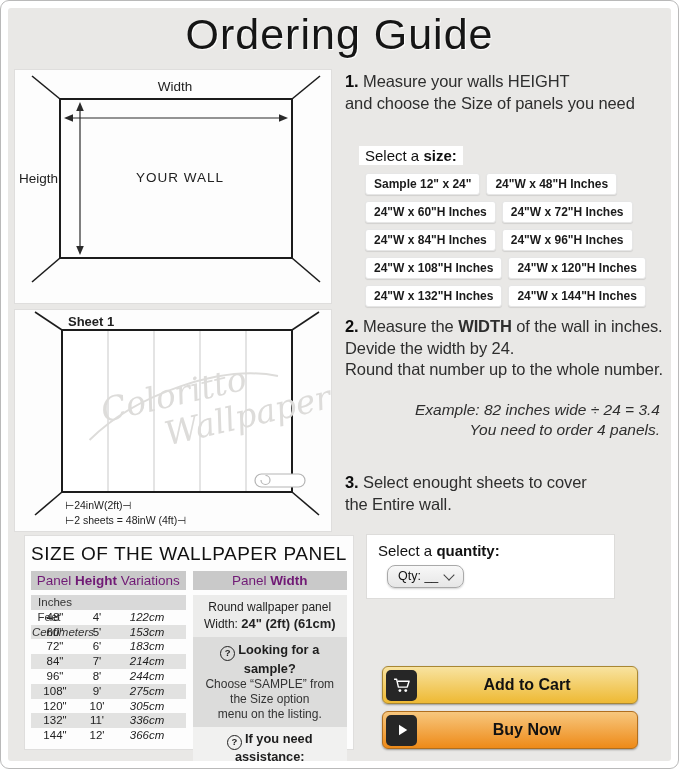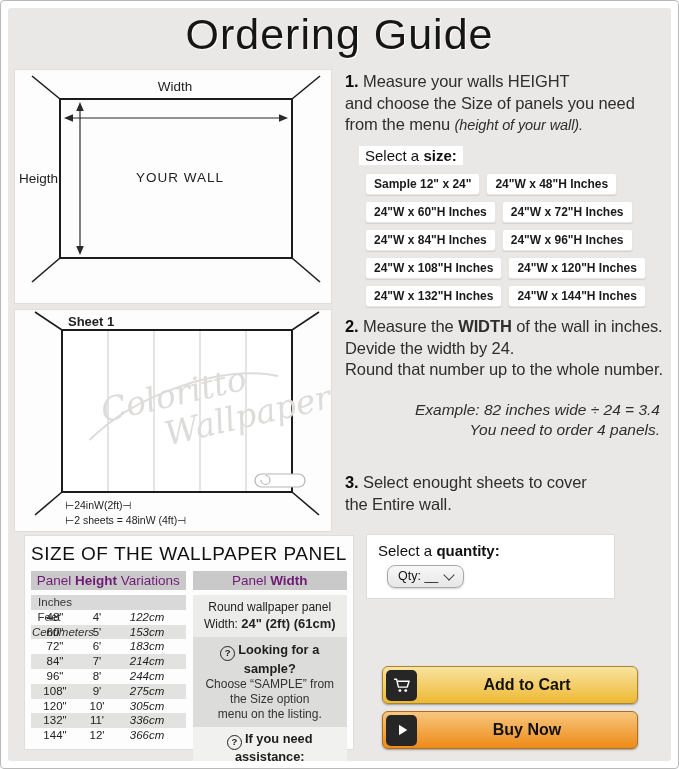--- a/index.html
+++ b/index.html
@@ -1,17 +1,17 @@
 <!DOCTYPE html>
 <html><head>
 <meta charset="utf-8">
 <style>
   html,body{margin:0;padding:0;background:#fff;}
   .frame{position:relative;width:679px;height:769px;box-sizing:border-box;
-         border:1px solid #b9b9b9;border-radius:4px;background:#fff;padding:7px;
+         border:1px solid #b9b9b9;border-radius:9px;background:#fff;padding:7px;
          font-family:"Liberation Sans","DejaVu Sans",sans-serif;overflow:hidden;}
   .panel{position:relative;width:663px;height:753px;background:#e9e8e6;border-radius:3px;overflow:hidden;}
 
   .title{position:absolute;top:2px;left:0;width:100%;text-align:center;
          font-size:43px;font-weight:400;color:#151515;letter-spacing:1px;
          text-shadow:1px 1px 1px #ffffff;}
 
   .whitebox{position:absolute;background:#fdfdfd;box-shadow:0 0 0 1px rgba(0,0,0,0.04);}
   .box-wall{left:7px;top:62px;width:316px;height:233px;}
   .box-sheet{left:7px;top:302px;width:316px;height:221px;}
@@ -208,21 +208,20 @@
             <span class="nt"><span class="qicon">?</span><span>If you need assistance:</span></span><br>
             
           </div>
         </div>
       </div>
     </div>
 
     <div class="step s1">
       <div><span class="num">1.</span><span> Measure your walls HEIGHT</span></div>
       <div>and choose the Size of panels you need</div>
-      <div><span>from the menu </span><span class="it">(height of your wall).</span></div>
     </div>
 
     <div class="select-label"><span>Select a </span><b>size:</b></div>
 
     <div class="sizes">
       <div class="size-btn">Sample 12" x 24"</div>
       <div class="size-btn">24"W x 48"H Inches</div>
       <div class="size-btn">24"W x 60"H Inches</div>
       <div class="size-btn">24"W x 72"H Inches</div>
       <div class="size-btn">24"W x 84"H Inches</div>

